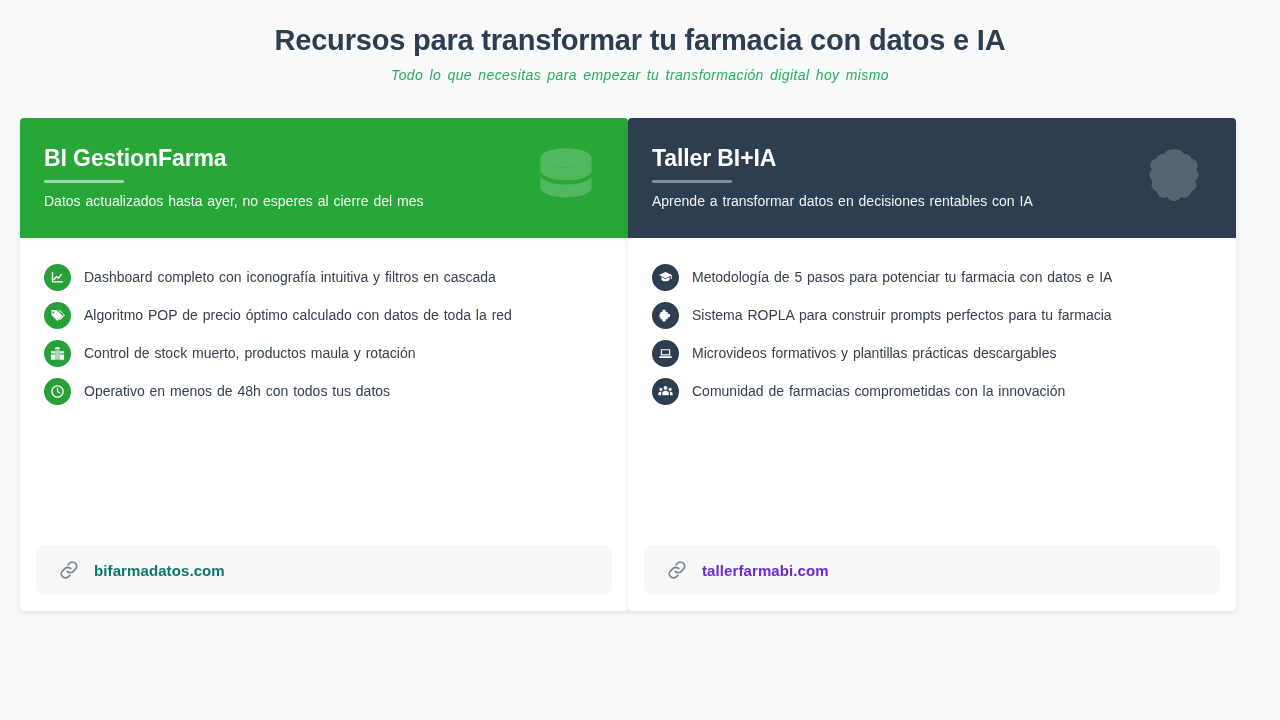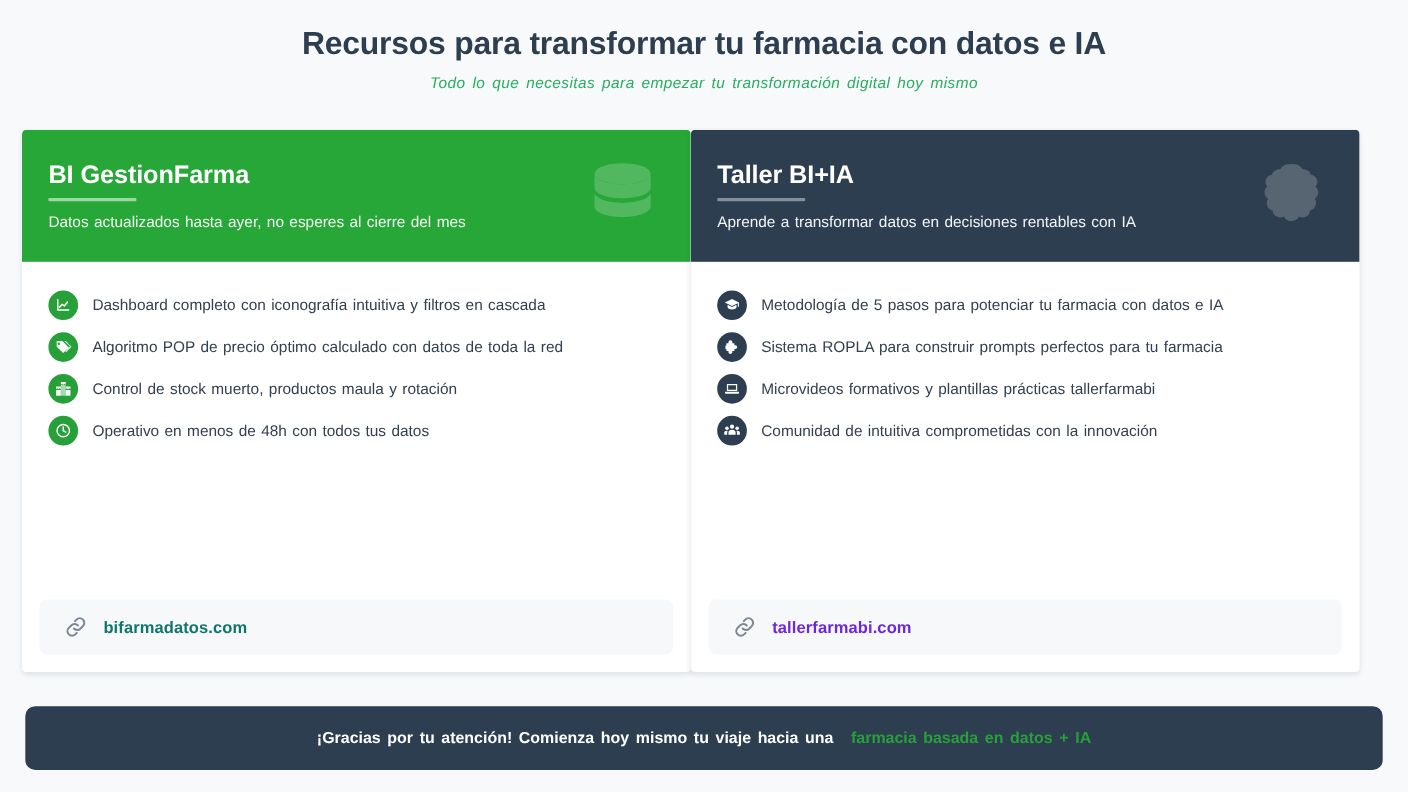--- a/index.html
+++ b/index.html
@@ -308,48 +308,44 @@
           <span class="feature-text">Sistema ROPLA para construir prompts perfectos para tu farmacia</span>
         </div>
 
         <div class="feature">
           <span class="feature-icon navy">
             <svg viewBox="0 0 24 24" fill="#ffffff">
               <path d="M4.5 5h15v10h-15V5zm1.8 1.8v6.4h11.4V6.8H6.3z"></path>
               <path d="M1.8 16.2h20.4v1.3c0 .8-.7 1.5-1.5 1.5H3.3c-.8 0-1.5-.7-1.5-1.5v-1.3z"></path>
             </svg>
           </span>
-          <span class="feature-text">Microvideos formativos y plantillas prácticas tallerfarmabi</span>
+          <span class="feature-text">Microvideos formativos y plantillas prácticas descargables</span>
         </div>
 
         <div class="feature">
           <span class="feature-icon navy">
             <svg viewBox="0 0 24 24" fill="#ffffff">
               <circle cx="12" cy="6.2" r="3.1"></circle>
               <circle cx="4.6" cy="8.6" r="2.6"></circle>
               <circle cx="19.4" cy="8.6" r="2.6"></circle>
               <path d="M12 10.6c-3 0-5.2 1.7-5.2 3.8V18h10.4v-3.6c0-2.1-2.2-3.8-5.2-3.8z"></path>
               <path d="M4.6 12.2c-2.3 0-4 1.3-4 2.9V18h4.3v-3.6c0-.8.3-1.6.8-2.2h-1.1zM19.4 12.2c2.3 0 4 1.3 4 2.9V18h-4.3v-3.6c0-.8-.3-1.6-.8-2.2h1.1z"></path>
             </svg>
           </span>
-          <span class="feature-text">Comunidad de intuitiva comprometidas con la innovación</span>
+          <span class="feature-text">Comunidad de farmacias comprometidas con la innovación</span>
         </div>
       </div>
 
       <div class="card-link">
         <span class="link-icon">
           <svg viewBox="0 0 24 24" fill="none" stroke="currentColor" stroke-width="2" stroke-linecap="round" stroke-linejoin="round">
             <path d="M10 13.5a4.5 4.5 0 006.4.2l2.6-2.6a4.5 4.5 0 10-6.4-6.4l-1.5 1.5"></path>
             <path d="M14 10.5a4.5 4.5 0 00-6.4-.2L5 12.9a4.5 4.5 0 106.4 6.4l1.5-1.5"></path>
           </svg>
         </span>
         <span class="link-text navy">tallerfarmabi.com</span>
       </div>
     </div>
 
   </div>
 
-  <div class="bottom-banner">
-    <span class="banner-text">¡Gracias por tu atención! Comienza hoy mismo tu viaje hacia una</span>
-    <span class="banner-accent">farmacia basada en datos + IA</span>
-  </div>
 
 </div>
 
 </body></html>

